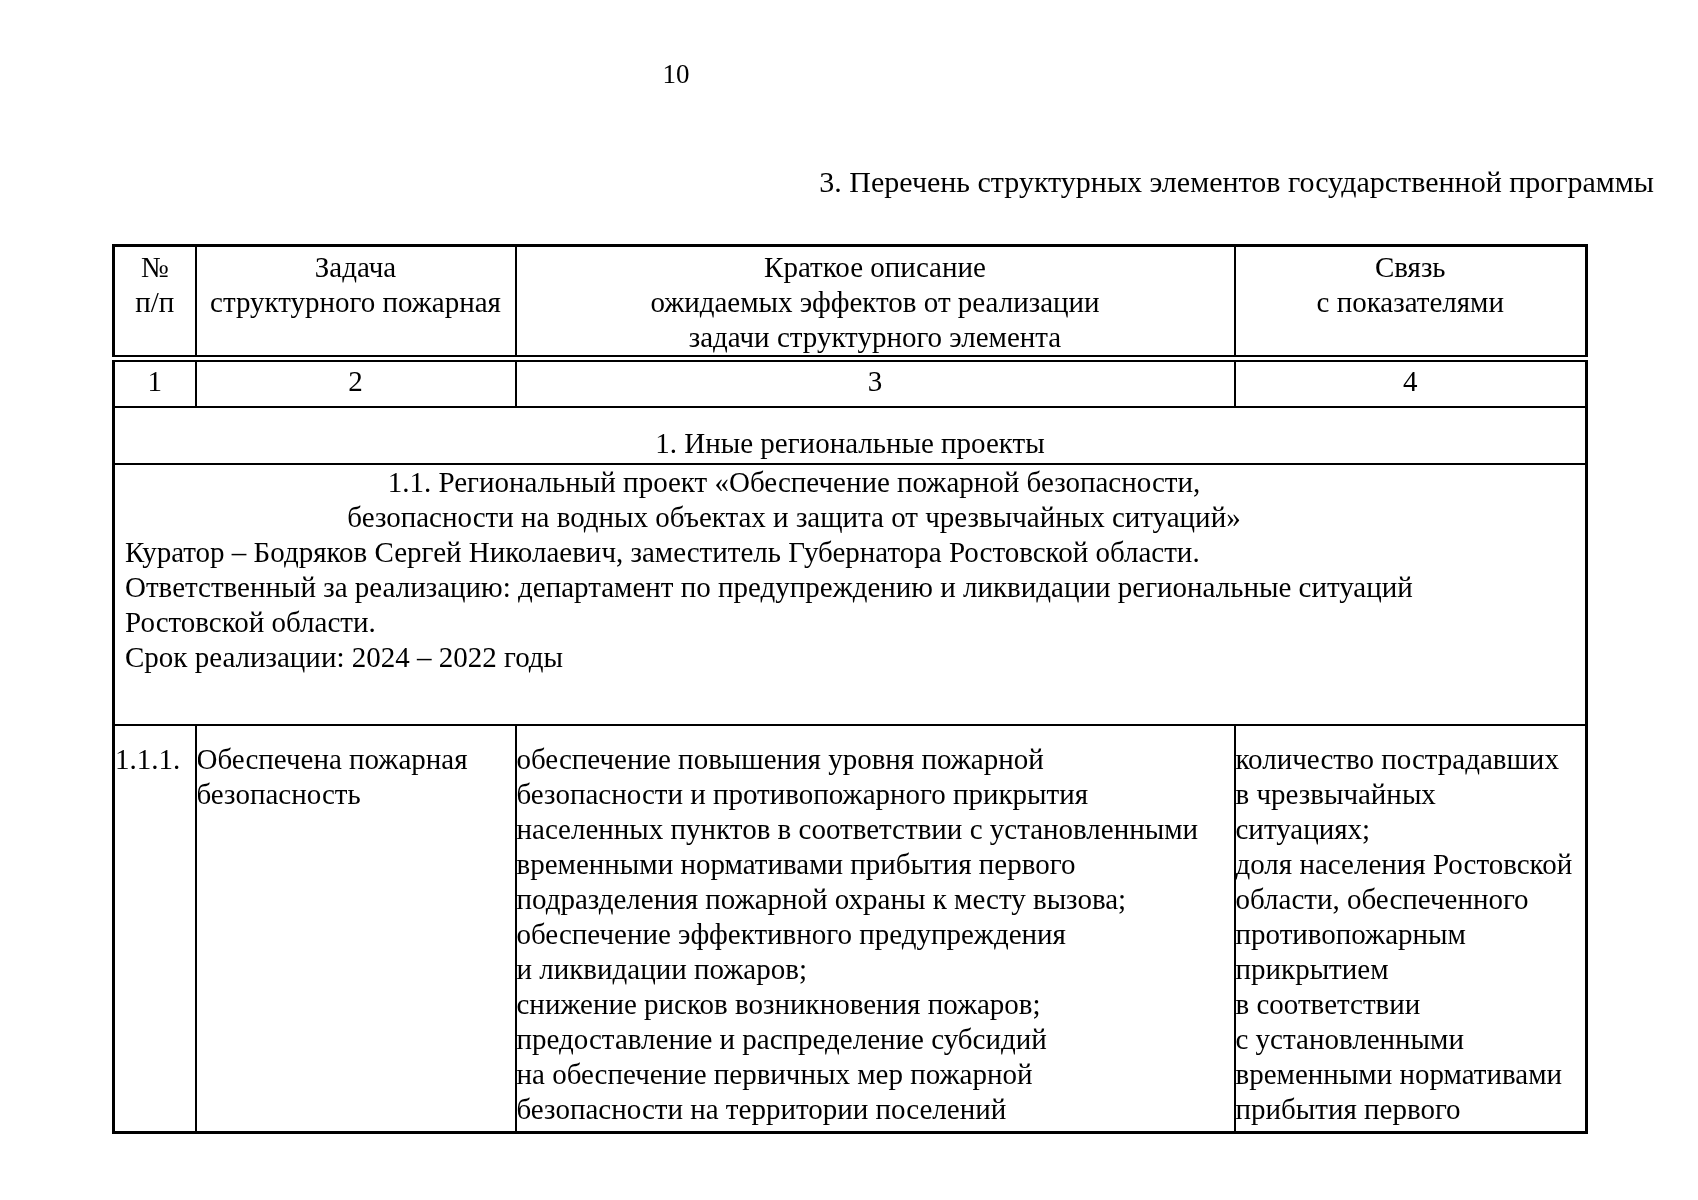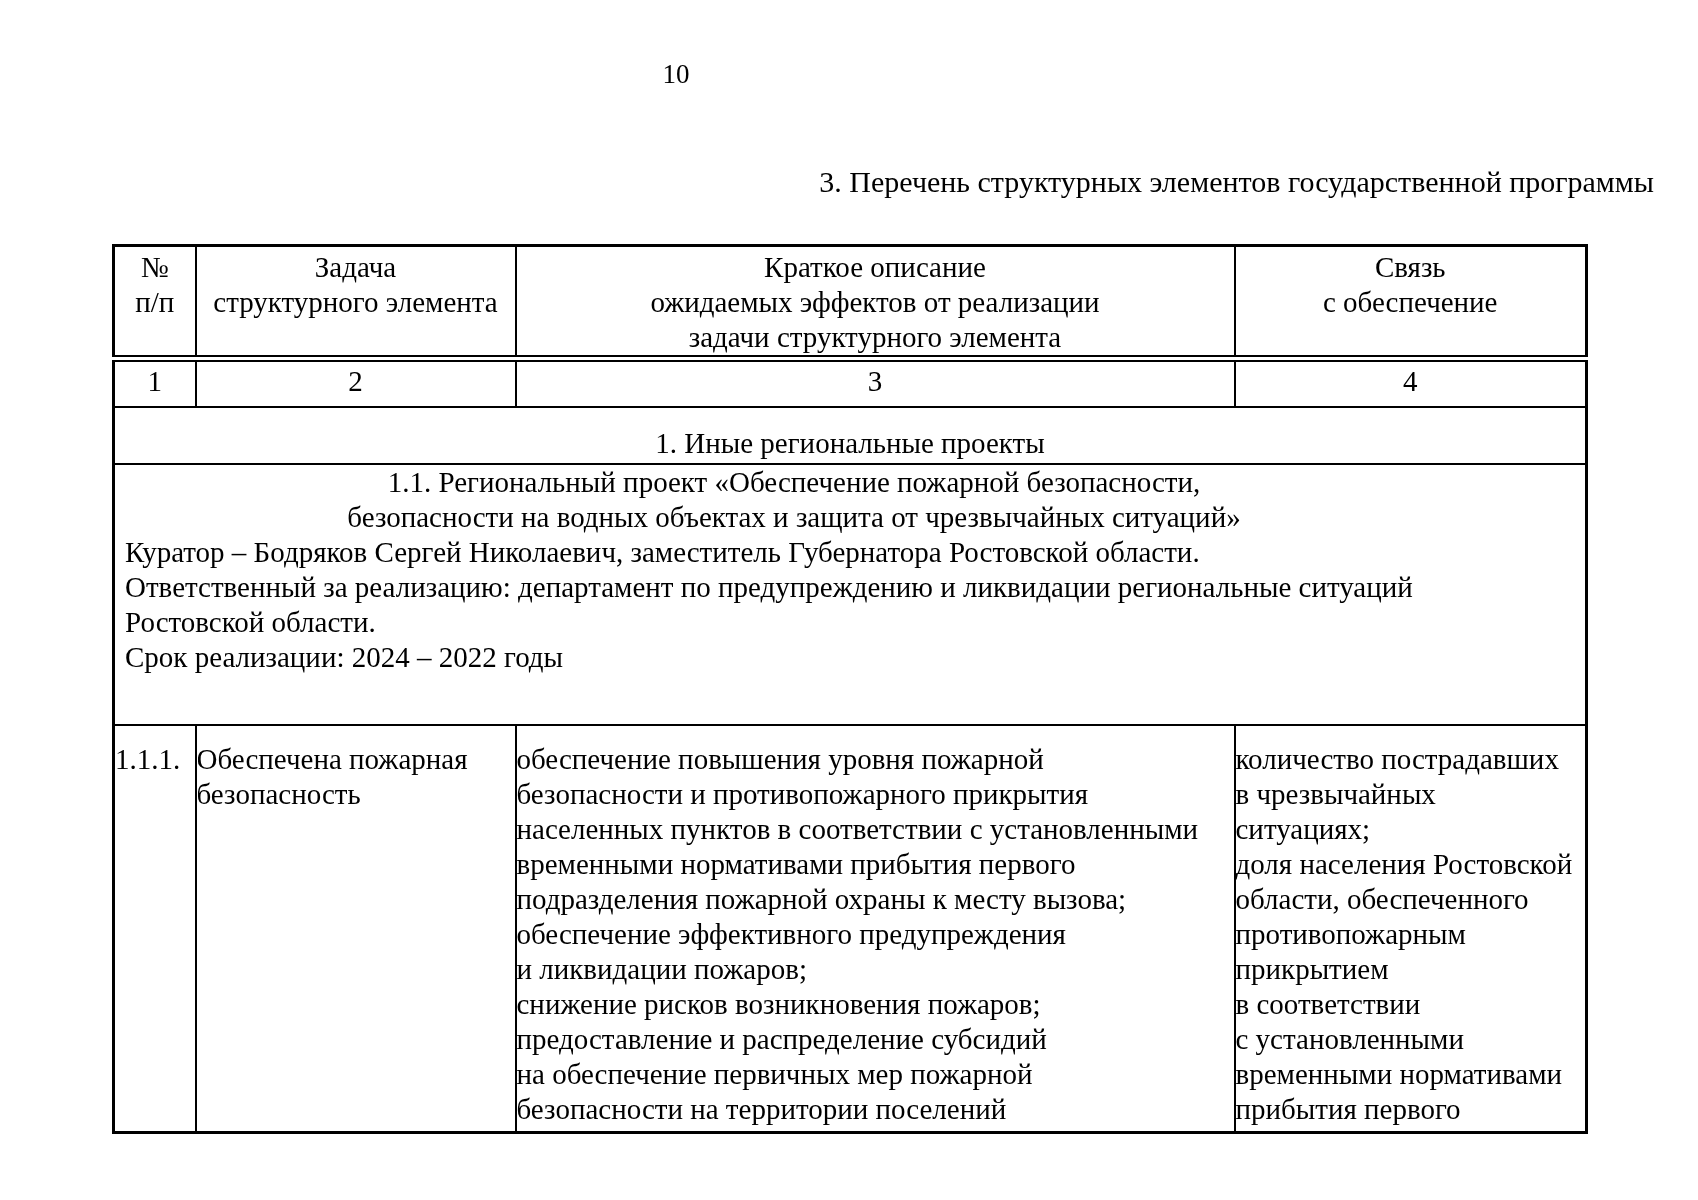--- a/index.html
+++ b/index.html
@@ -106,26 +106,26 @@
       <col style="width:82px">
       <col style="width:320px">
       <col style="width:719px">
       <col style="width:352px">
     </colgroup>
     <tbody>
       <tr class="header-row">
         <th class="ml c">№
 п/п</th>
         <th class="ml c">Задача
-структурного элемента</th>
+структурного пожарная</th>
         <th class="ml c">Краткое описание
 ожидаемых эффектов от реализации
 задачи структурного элемента</th>
         <th class="ml c">Связь
-с обеспечение</th>
+с показателями</th>
       </tr>
 
       <tr class="num-row">
         <td>1</td>
         <td>2</td>
         <td>3</td>
         <td>4</td>
       </tr>
 
       <tr class="region-row">

